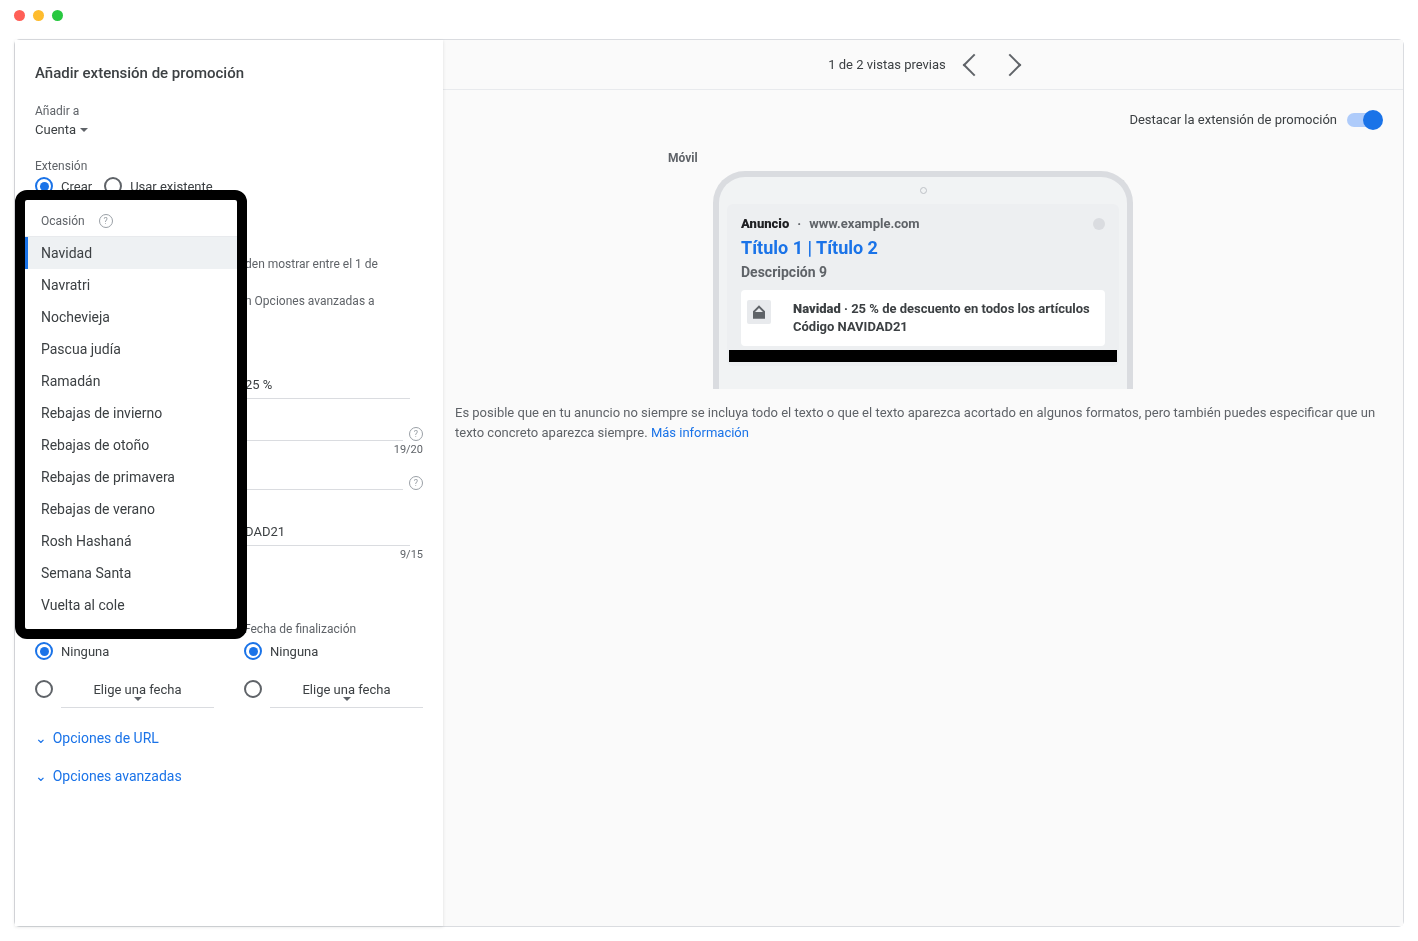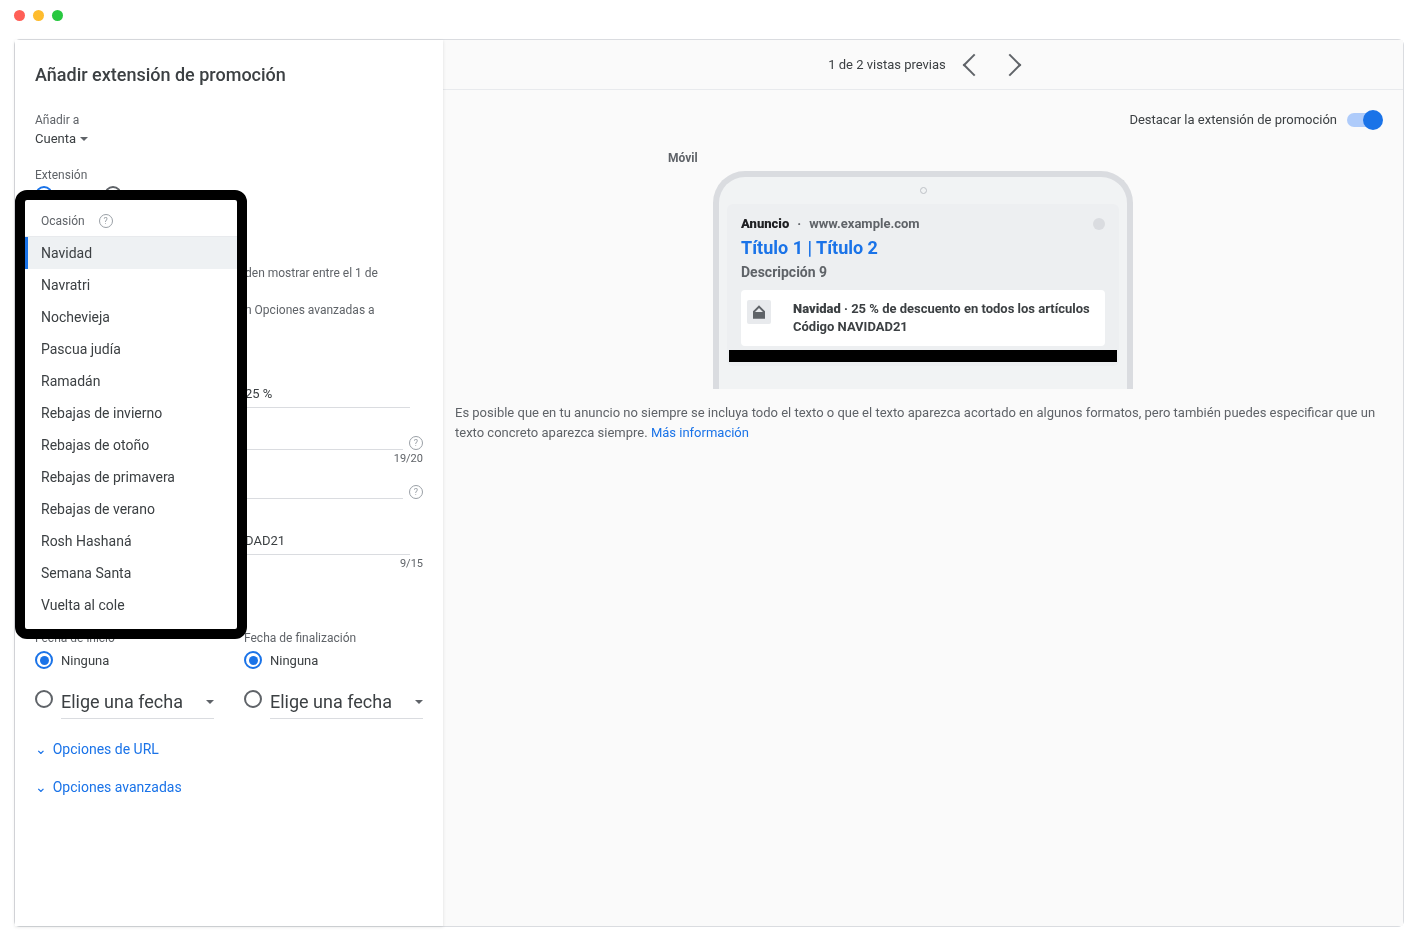--- a/index.html
+++ b/index.html
@@ -7,21 +7,21 @@
   .window { width: 1418px; height: 941px; position: relative; border-radius: 8px; overflow: hidden; background: #fff; }
   .titlebar { height: 30px; display: flex; align-items: center; padding: 0 14px; gap: 8px; background: #fff; }
   .dot { width: 11px; height: 11px; border-radius: 50%; }
   .dot.red { background: #ff5f57; } .dot.yellow { background: #febc2e; } .dot.green { background: #28c840; }
 
   .content { position: absolute; top: 39px; left: 14px; right: 14px; bottom: 14px; border: 1px solid #dadce0; border-radius: 6px; background: #fff; display: flex; }
 
   .left-panel { width: 428px; background: #fff; box-shadow: 0 1px 3px rgba(60,64,67,0.15); padding: 24px 20px; position: relative; }
   .right-panel { flex: 1; background: #fafafa; display: flex; flex-direction: column; }
 
-  .panel-title { font-size: 18px; font-weight: 500; color: #3c4043; margin-bottom: 28px; }
+  .panel-title { font-size: 15px; font-weight: 500; color: #3c4043; margin-bottom: 22px; }
   .field-label { font-size: 12px; color: #5f6368; margin-bottom: 4px; display: flex; align-items: center; gap: 6px; }
   .select-mini { display: inline-flex; align-items: center; gap: 4px; font-size: 13px; color: #3c4043; margin-bottom: 22px; cursor: pointer; }
   .caret { width: 0; height: 0; border-left: 4px solid transparent; border-right: 4px solid transparent; border-top: 4px solid #5f6368; }
 
   .radio-row { display: flex; gap: 12px; align-items: center; margin-bottom: 8px; }
   .radio { display: flex; align-items: center; gap: 8px; font-size: 13px; cursor: pointer; }
   .radio-circle { width: 18px; height: 18px; border-radius: 50%; border: 2px solid #5f6368; display: flex; align-items: center; justify-content: center; }
   .radio-circle.selected { border-color: #1a73e8; }
   .radio-circle.selected::after { content: ""; width: 9px; height: 9px; background: #1a73e8; border-radius: 50%; }
 
@@ -35,21 +35,21 @@
   .behind-text { font-size: 12px; color: #5f6368; line-height: 1.6; padding-left: 210px; }
 
   .input-underline { border: none; border-bottom: 1px solid #dadce0; display: flex; justify-content: space-between; align-items: baseline; padding: 6px 0; }
   .input-section { margin-top: 20px; }
   .input-row { display: flex; align-items: center; gap: 6px; }
   .counter { font-size: 11px; color: #5f6368; text-align: right; margin-top: 2px; }
 
   .two-col { display: flex; gap: 30px; margin-top: 18px; }
   .col { flex: 1; }
 
-  .select-line { display: flex; align-items: center; justify-content: space-between; border-bottom: 1px solid #dadce0; padding: 6px 0; cursor: pointer; font-size: 18px; margin-top: 6px; }
+  .select-line { display: flex; align-items: center; justify-content: space-between; border-bottom: 1px solid #dadce0; padding: 6px 0; cursor: pointer; font-size: 13px; margin-top: 6px; flex-direction: column; }
 
   .link-expand { display: flex; align-items: center; gap: 6px; color: #1a73e8; margin-top: 22px; cursor: pointer; font-size: 14px; }
 
   
   .top-strip { height: 50px; display: flex; align-items: center; justify-content: center; gap: 20px; border-bottom: 1px solid #e8eaed; color: #3c4043; }
   .arrow-btn { width: 16px; height: 16px; border: solid #5f6368; border-width: 0 2px 2px 0; display: inline-block; padding: 3px; cursor: pointer; }
   .arrow-left { transform: rotate(135deg); } .arrow-right { transform: rotate(-45deg); }
 
   .toggle-row { display: flex; justify-content: flex-end; align-items: center; gap: 10px; padding: 22px 22px 0; font-size: 13px; color: #3c4043; }
   .toggle { width: 34px; height: 14px; background: #aecbfa; border-radius: 10px; position: relative; cursor: pointer; }

